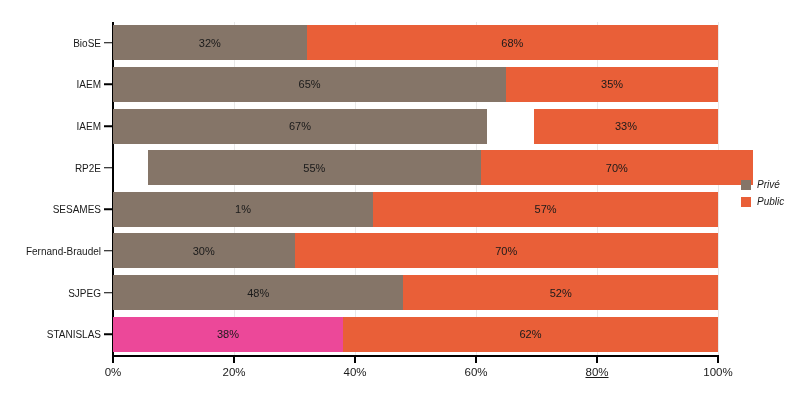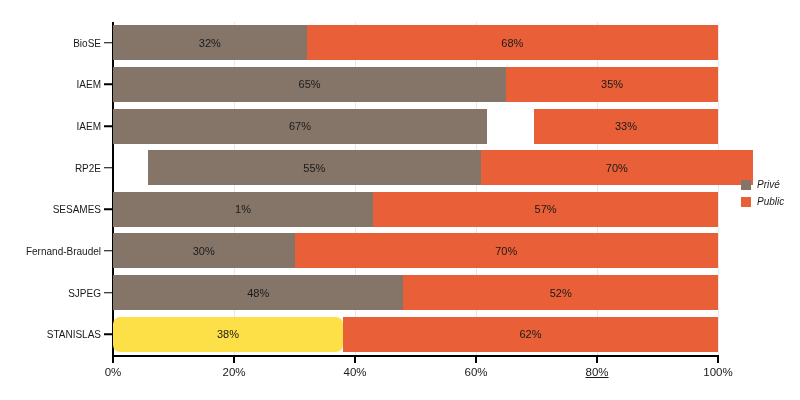--- a/index.html
+++ b/index.html
@@ -188,21 +188,21 @@
       </div>
       <div class="bar-row" style="top: 211.438px;">
         <div class="seg" style="width: 181.5px; background: rgb(133, 117, 104);">30%</div>
         <div class="seg" style="width: 423.5px; background: rgb(233, 95, 56);">70%</div>
       </div>
       <div class="bar-row" style="top: 253.062px; border-radius: 12px;">
         <div class="seg" style="width: 290.4px; background: rgb(133, 117, 104);">48%</div>
         <div class="seg" style="width: 314.6px; background: rgb(233, 95, 56);">52%</div>
       </div>
       <div class="bar-row" style="top: 294.688px;">
-        <div class="seg" style="width: 229.9px; background: #fde047; border-radius: 7px;">38%</div>
+        <div class="seg" style="width: 229.9px; background: #ec4899;">38%</div>
         <div class="seg" style="width: 375.1px; background: rgb(233, 95, 56);">62%</div>
       </div>
     </div>
 
   <div id="legend">
       <div class="legend-item">
         <span class="legend-swatch" style="background: rgb(133, 117, 104);"></span>
         <span class="legend-label">Privé</span>
       </div>
       <div class="legend-item">

